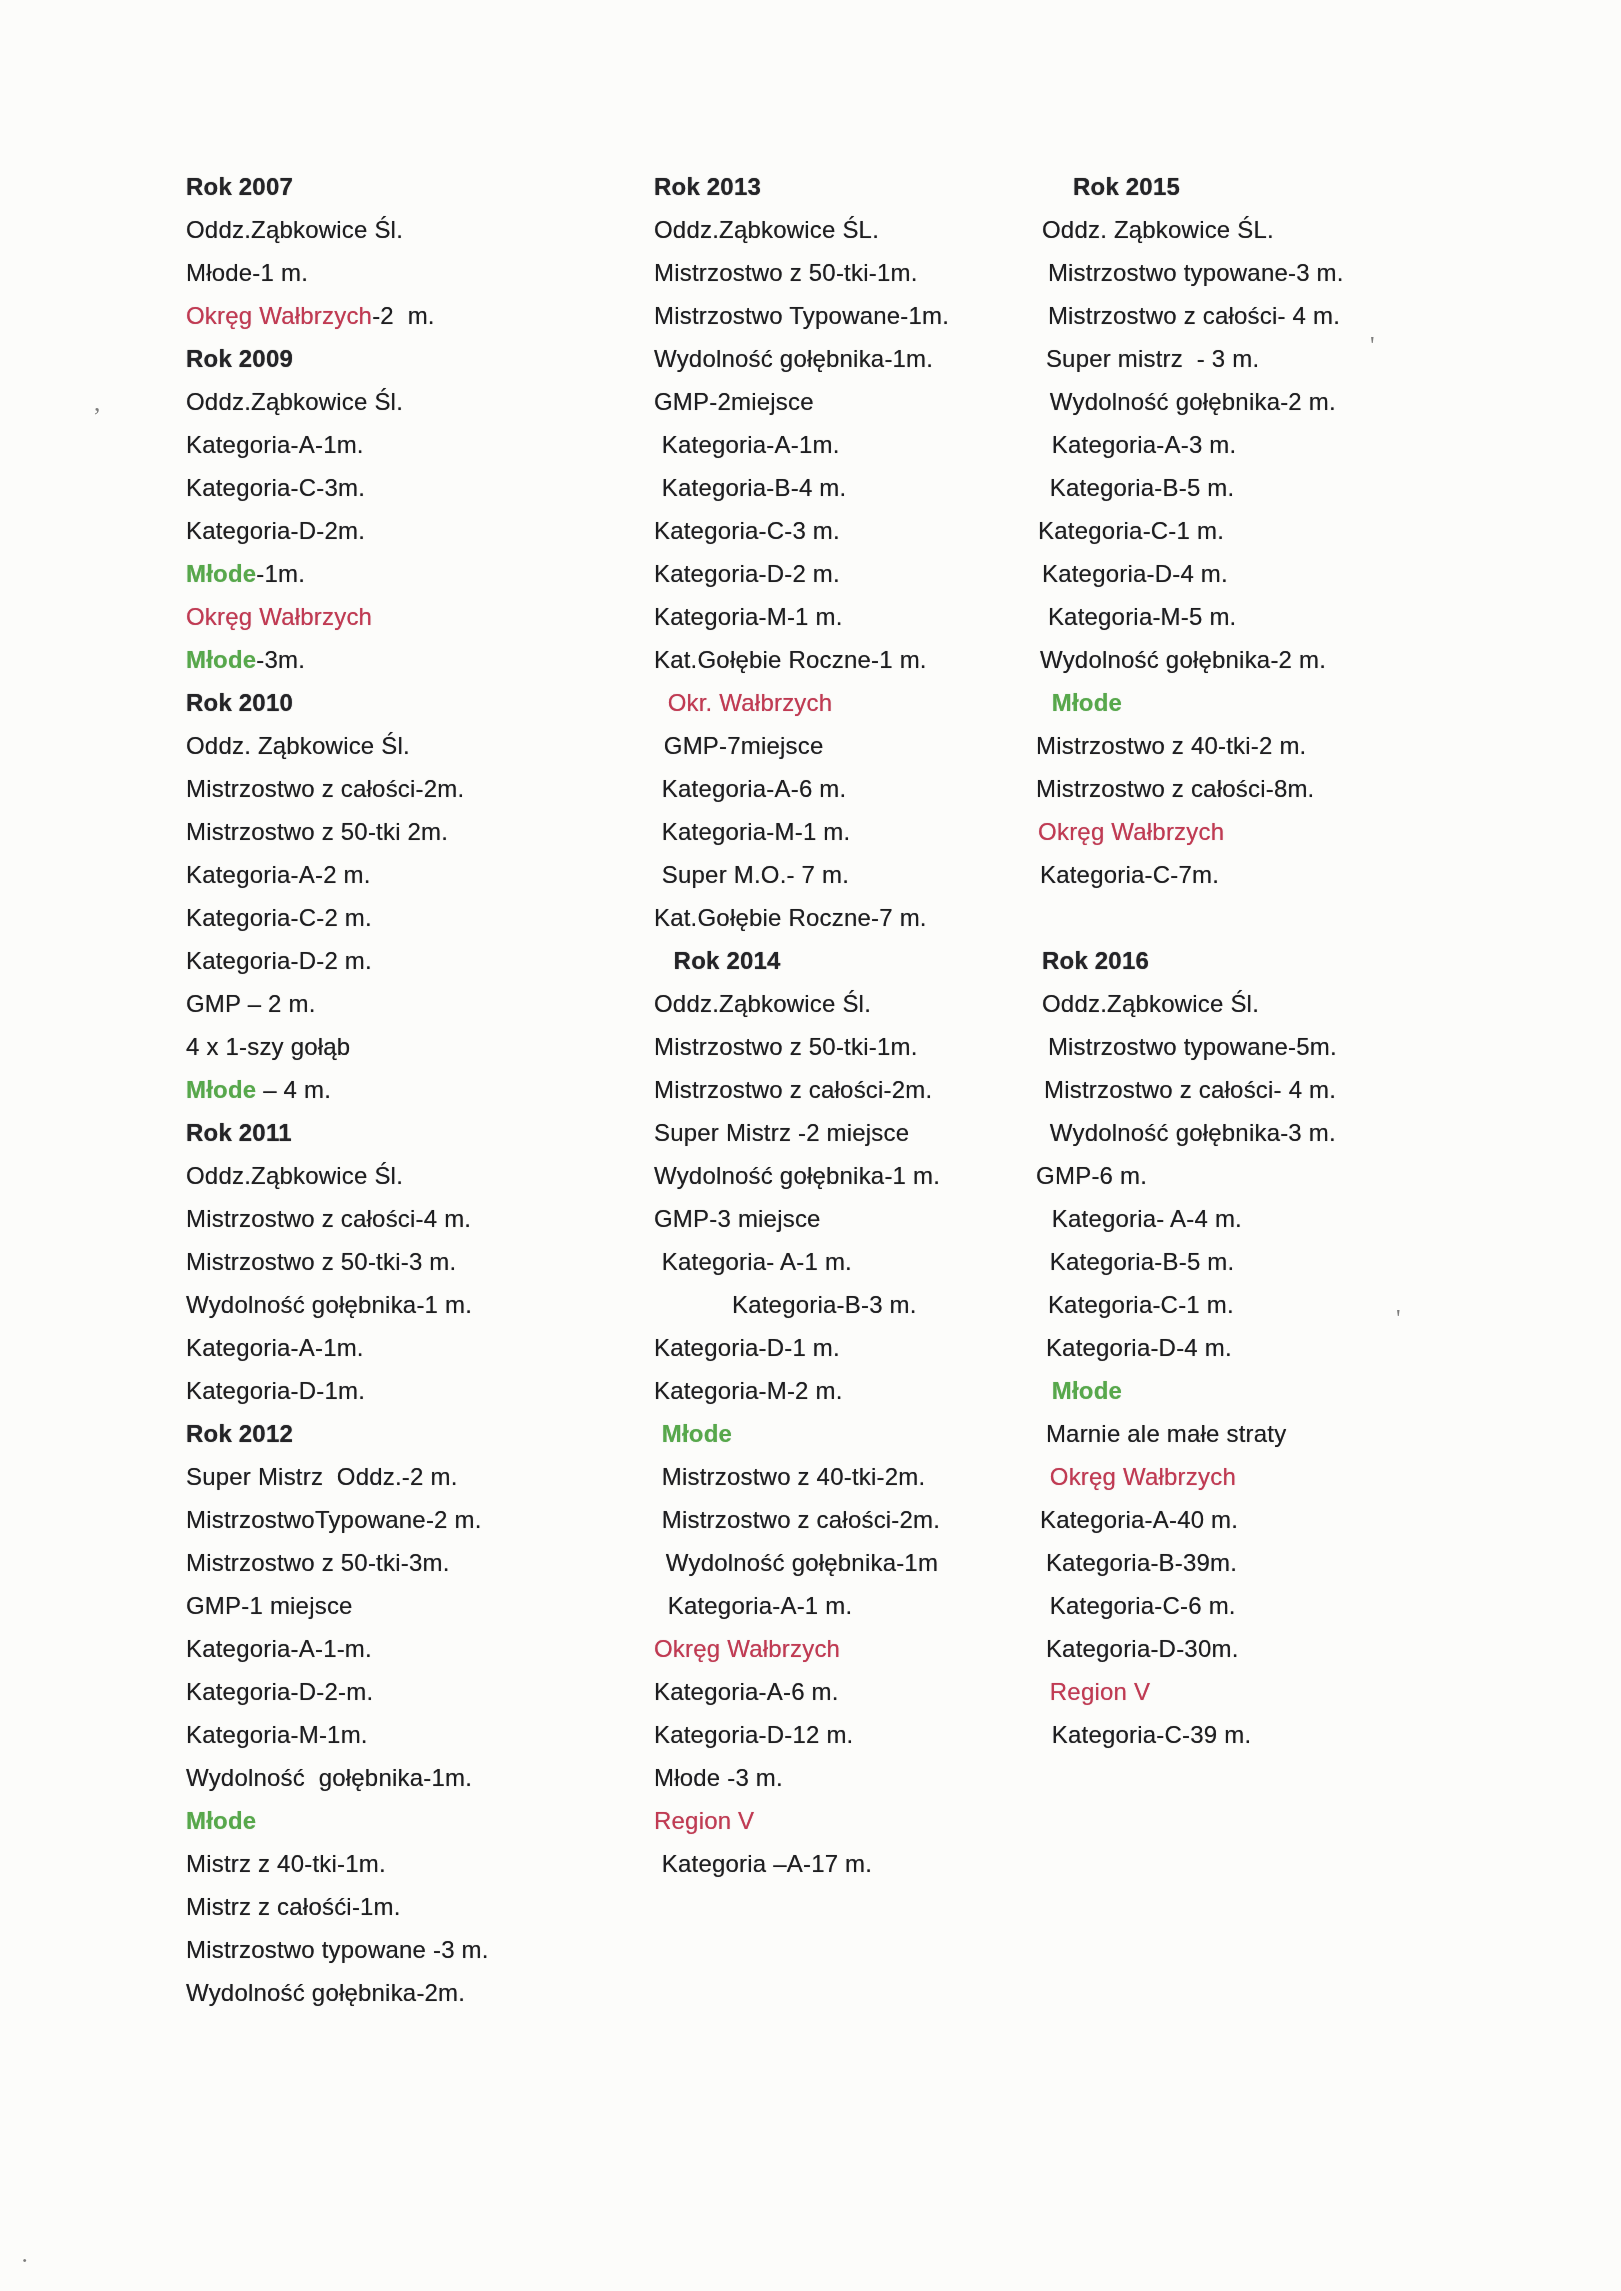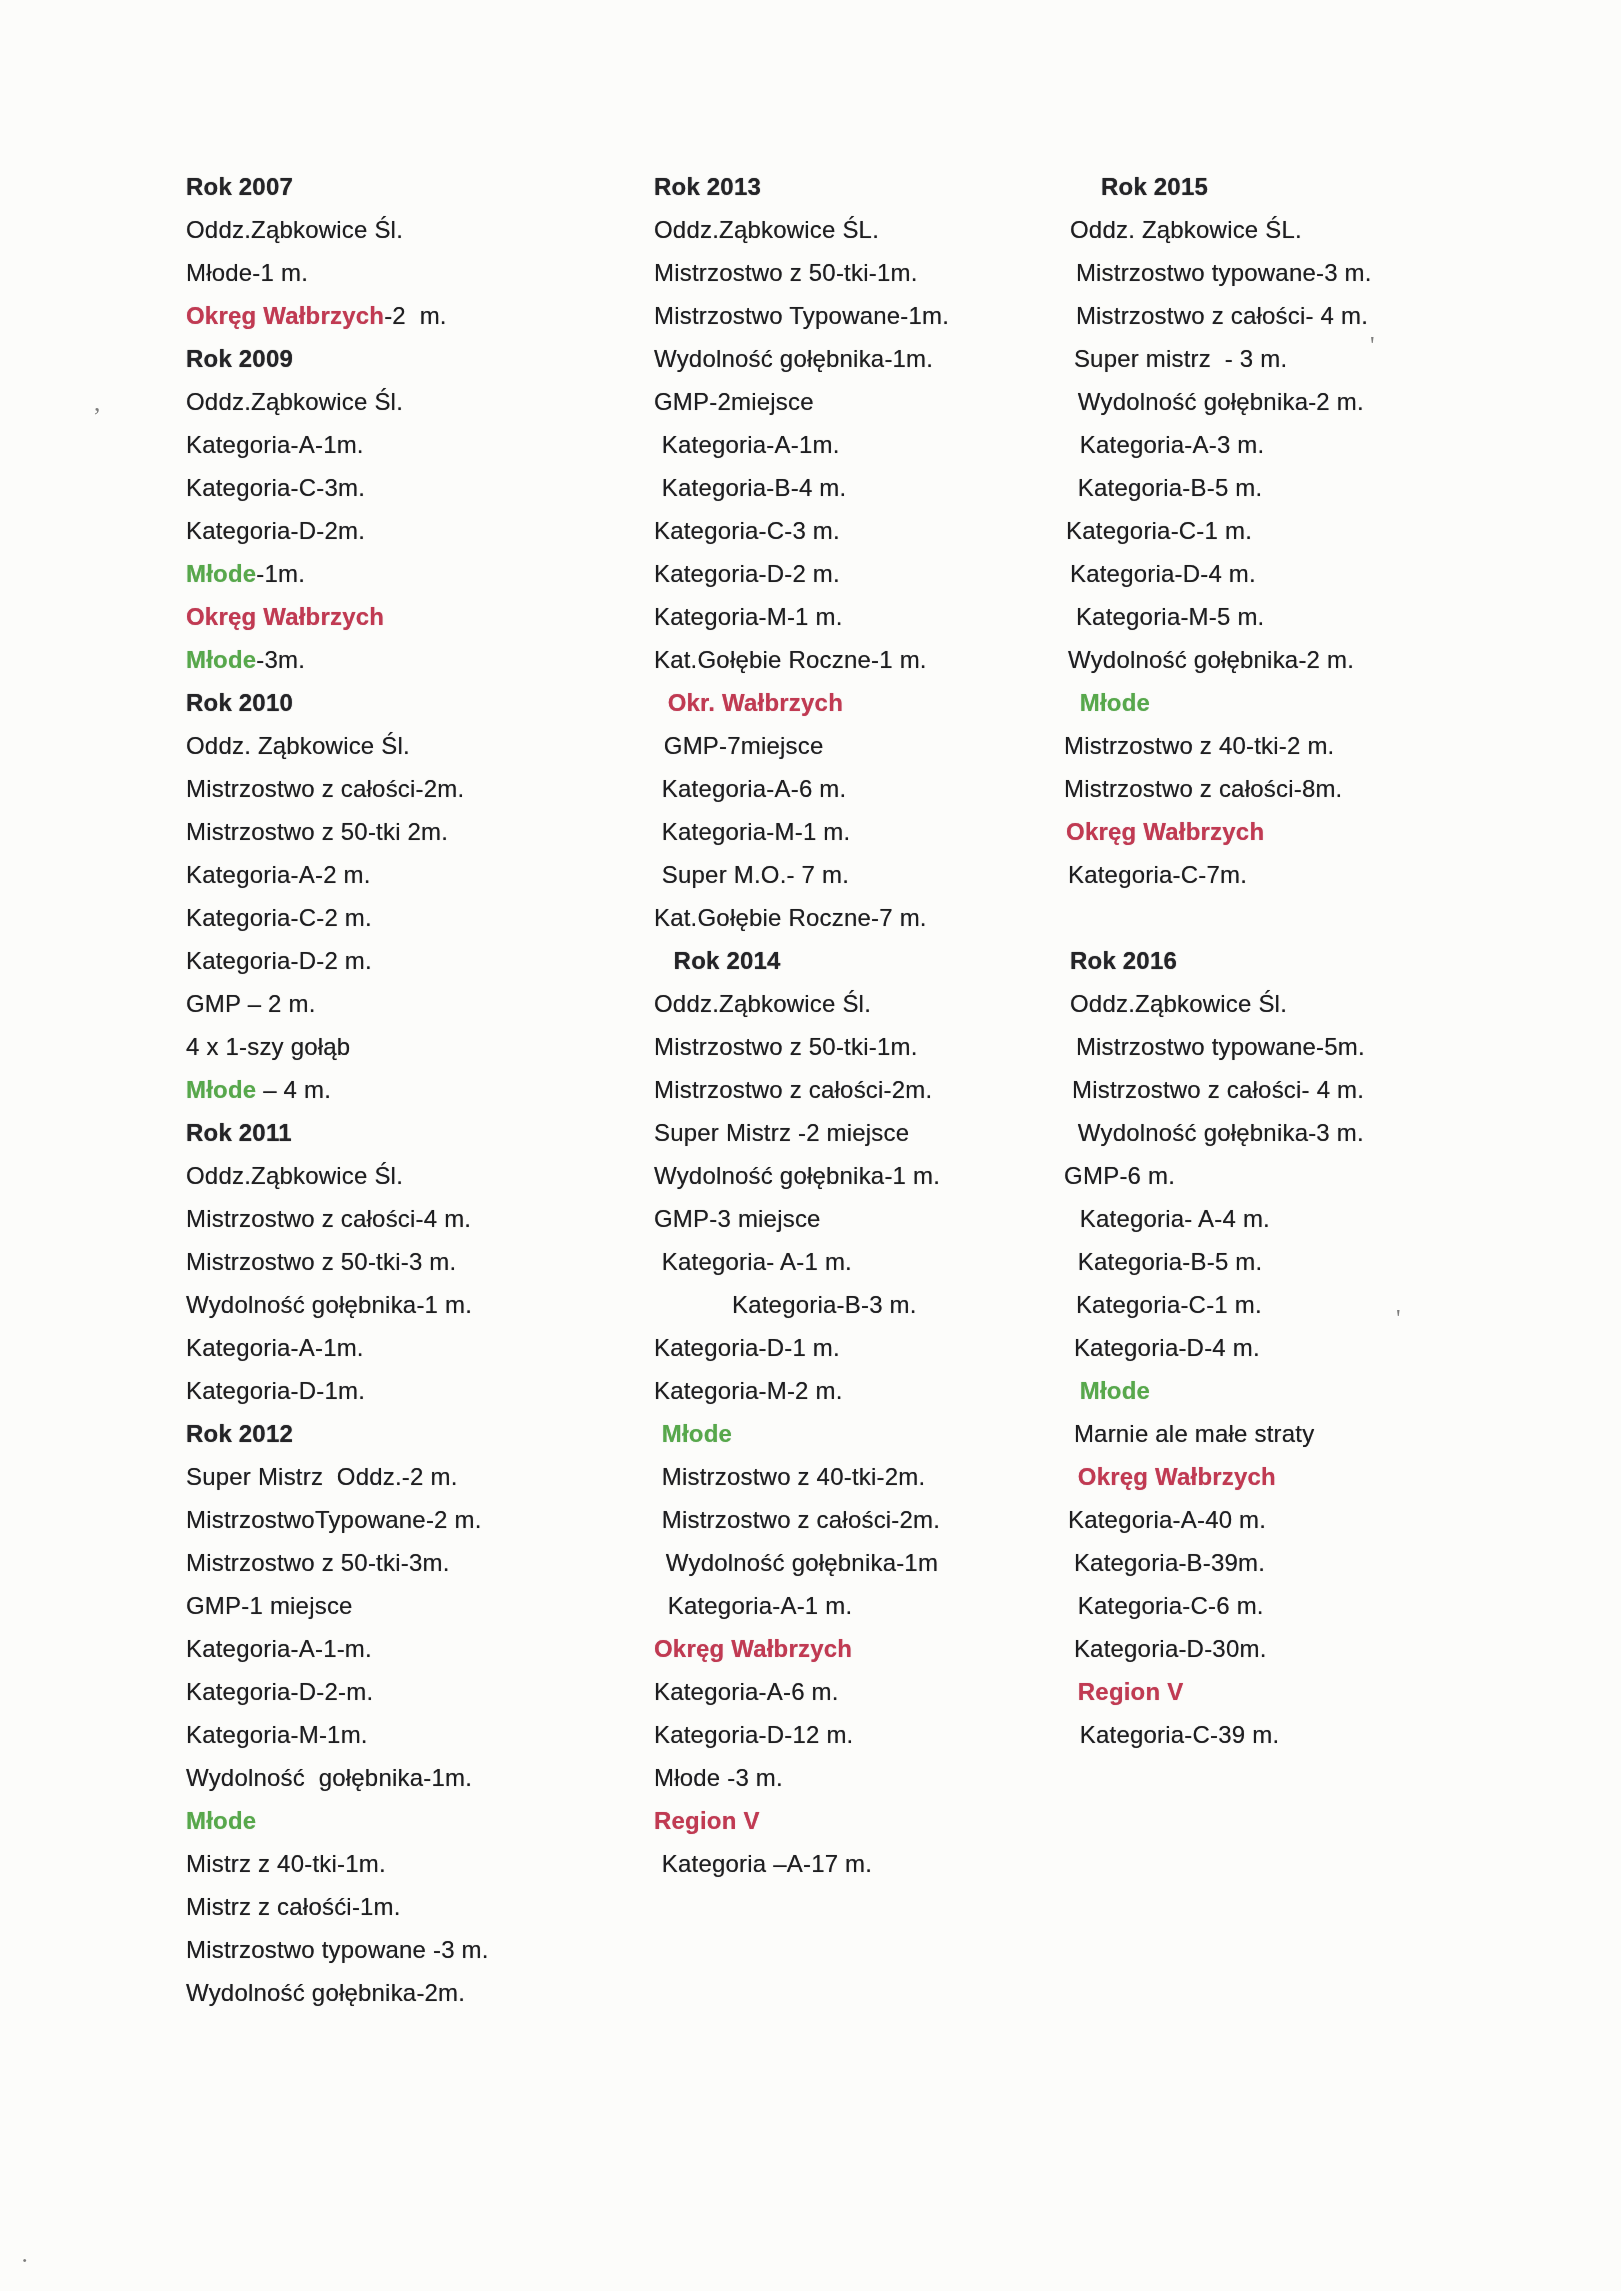--- a/index.html
+++ b/index.html
@@ -13,25 +13,25 @@
   .page{position:absolute;inset:0;}
   .col{
     position:absolute;top:165px;
     font-size:24px;line-height:43px;
     letter-spacing:0.2px;
     white-space:pre;
     text-shadow:0 0 0.7px rgba(25,25,28,.6);
   }
   .col-1{left:186px;}
   .col-2{left:654px;}
-  .col-3{left:1070px;}
+  .col-3{left:1042px;}
   .line{height:43px;}
   .line.blank{height:43px;}
   .h{font-weight:700;color:#242427;text-shadow:0 0 1px rgba(20,20,24,.7);}
-  .r{font-weight:700;text-shadow:0 0 0.8px rgba(150,30,60,.55);}
+  .r{font-weight:400;text-shadow:0 0 0.8px rgba(150,30,60,.55);}
   .g{font-weight:700;text-shadow:0 0 0.8px rgba(60,130,55,.5);}
   .artifact{
     position:absolute;font-size:25.5px;color:#3a3a3a;opacity:.65;
     font-family:"Liberation Serif", serif;
   }
 </style>
 </head>
 <body style="background: rgb(252, 252, 250); color: rgb(30, 30, 32);">
 
 <div class="page">

